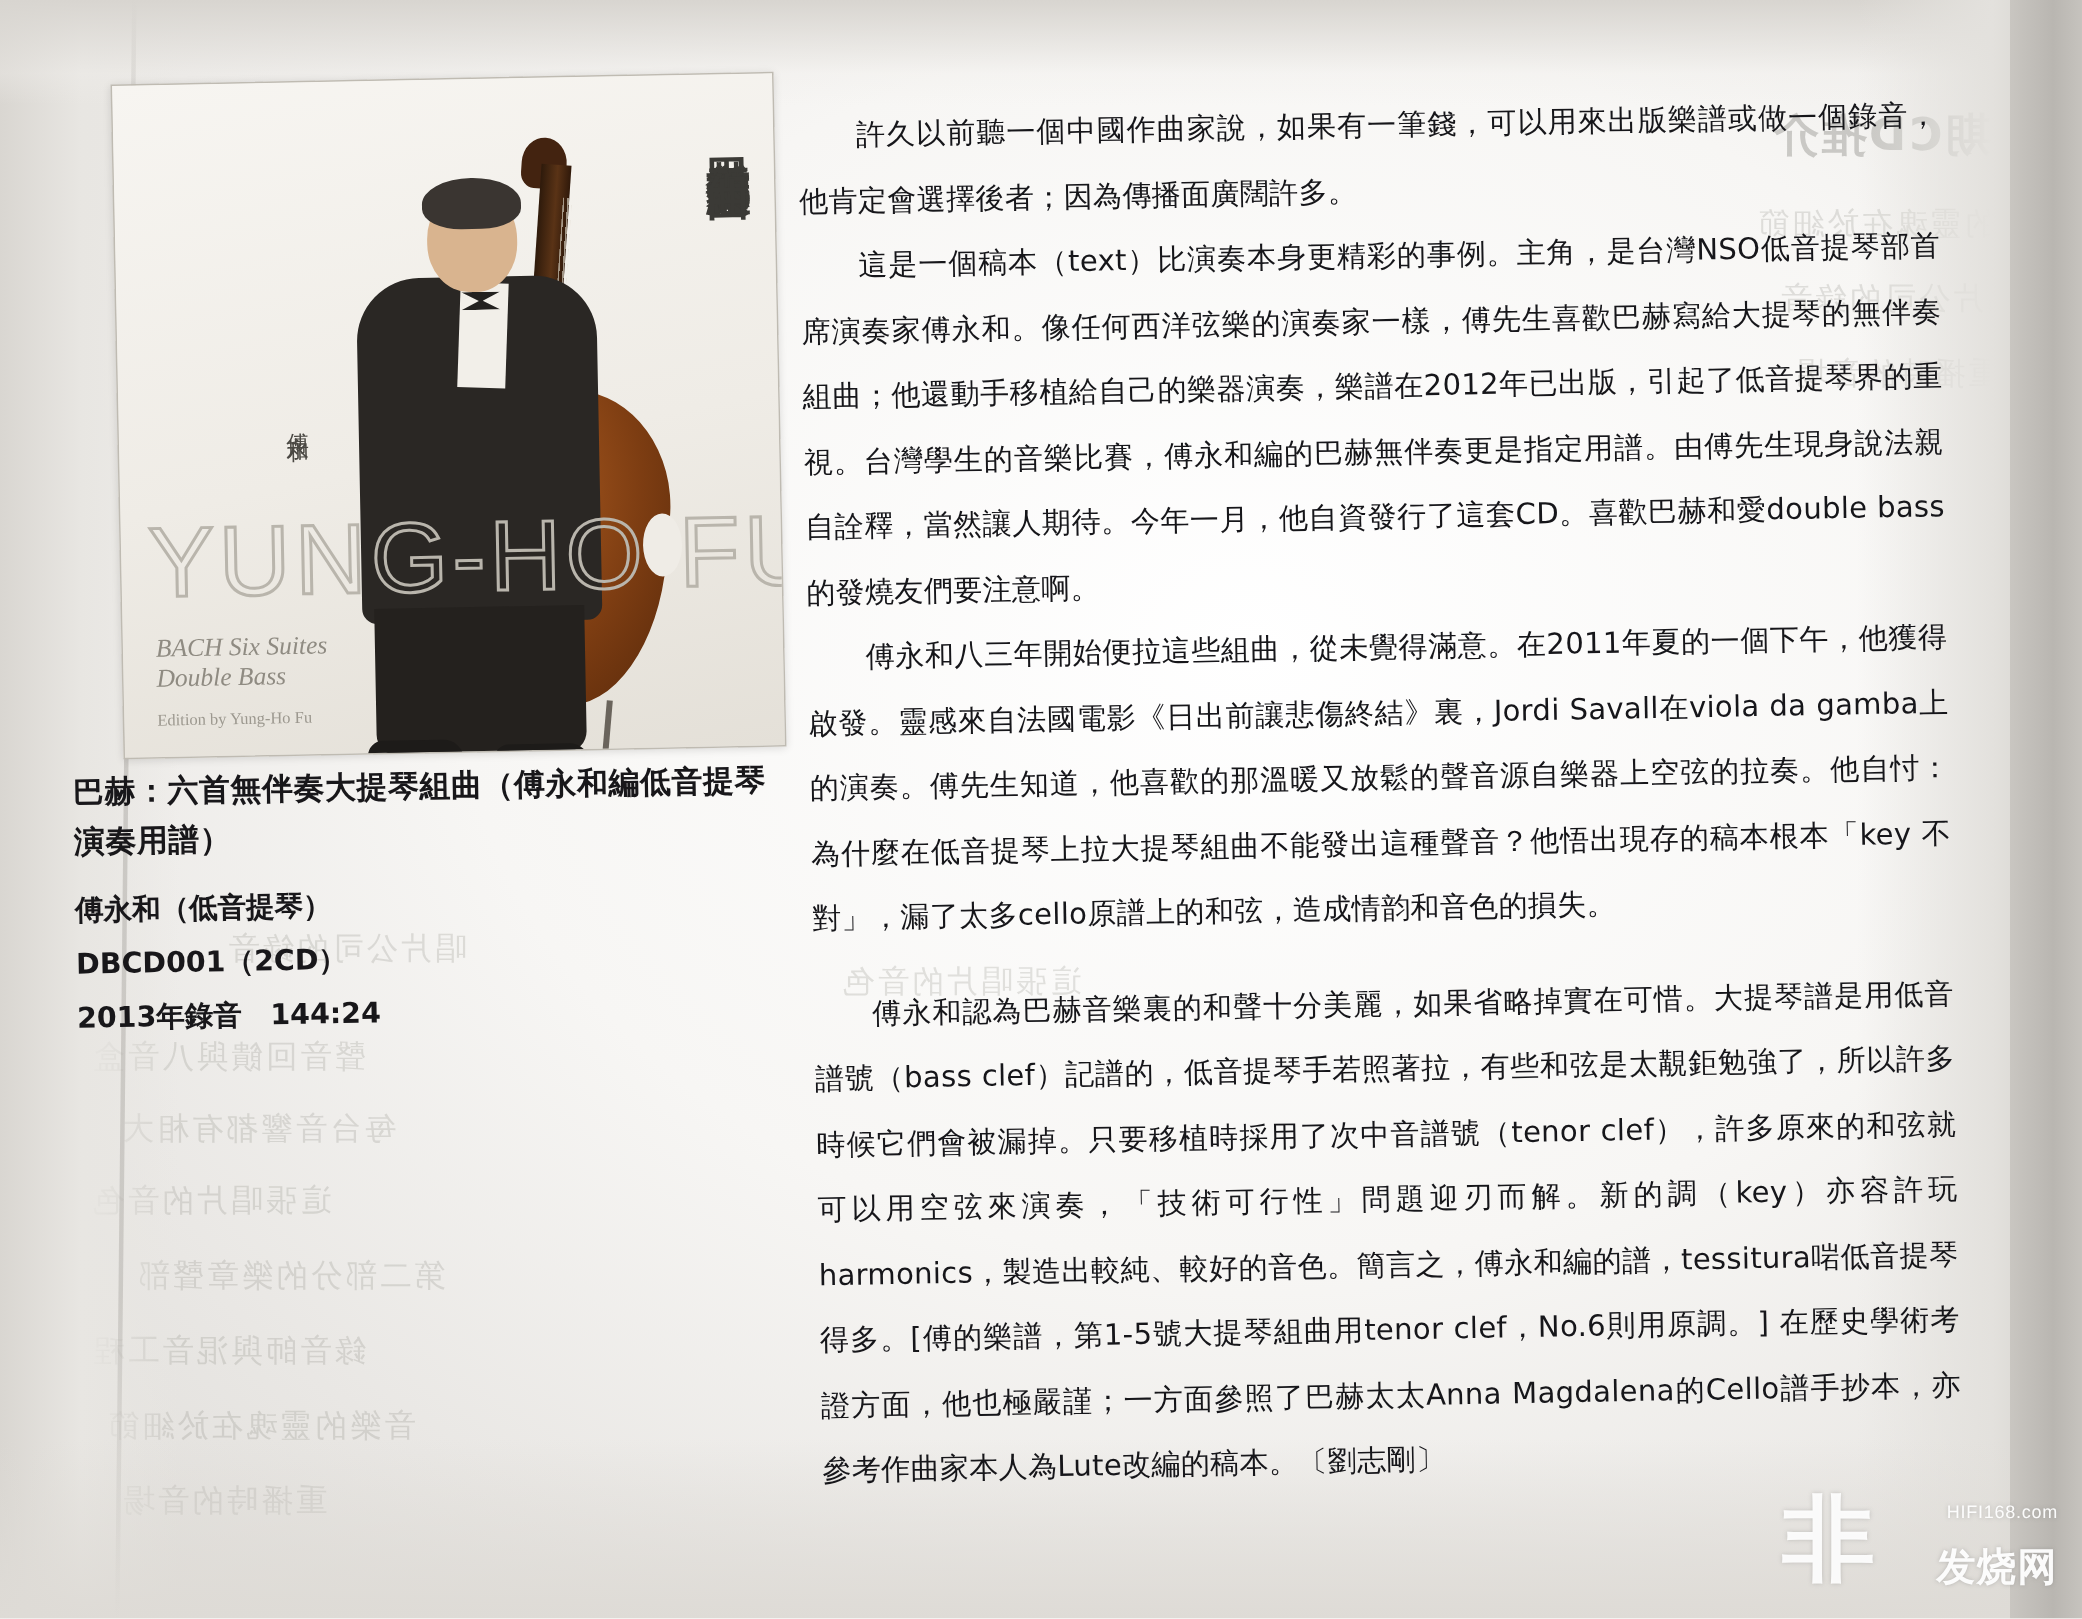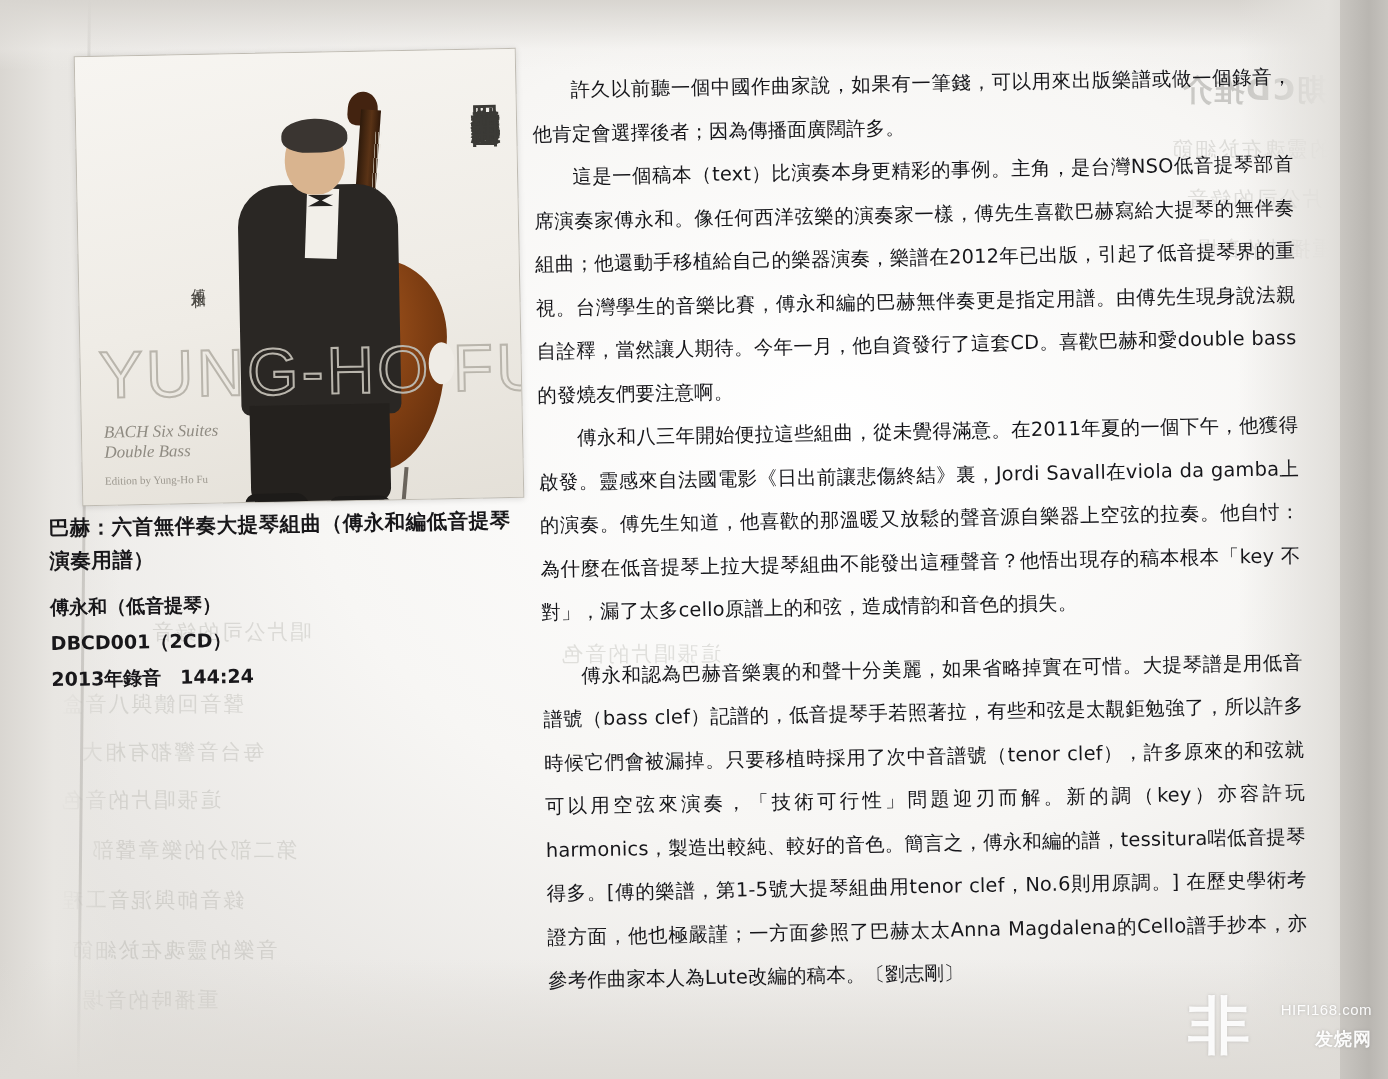--- a/index.html
+++ b/index.html
@@ -350,31 +350,31 @@
     color: rgba(255,255,255,0.92);
     text-shadow: 0 0 3px rgba(120,120,120,0.35);
     line-height: 62px;
     letter-spacing: -2px;
   }
   .wm-site {
     position: absolute;
     right: 2px;
     top: 10px;
     font-family: "Liberation Sans", sans-serif;
-    font-size: 15px;
+    font-size: 12px;
     color: rgba(255,255,255,0.95);
     letter-spacing: 0.5px;
     text-shadow: 0 0 3px rgba(120,120,120,0.4);
   }
   .wm-cn {
     position: absolute;
     right: 2px;
     top: 36px;
     font-family: Liberation Mono, monospace;
-    font-size: 18px;
+    font-size: 26px;
     font-weight: bold;
     color: rgba(255,255,255,0.95);
     letter-spacing: 1px;
     text-shadow: 0 0 3px rgba(120,120,120,0.4);
   }
 </style>
 </head>
 <body>
 
 <div id="page">

